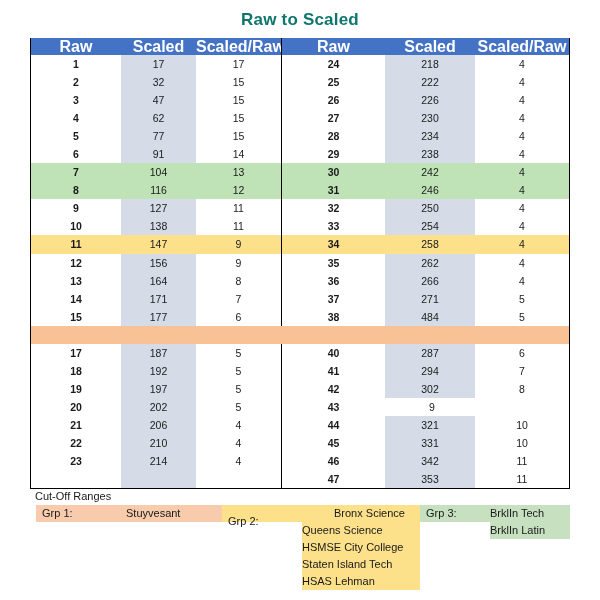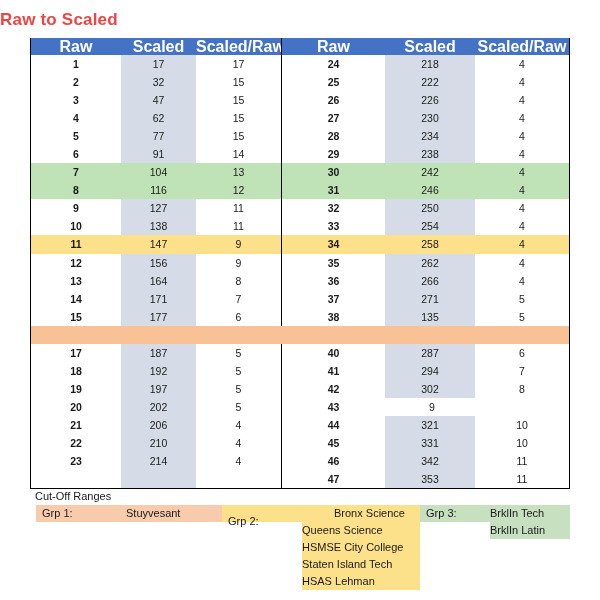--- a/index.html
+++ b/index.html
@@ -10,23 +10,24 @@
   body {
     width: 600px;
     height: 600px;
     font-family: "Liberation Sans", sans-serif;
     color: #1a1a1a;
     position: relative;
     overflow: hidden;
   }
 
   #page-title {
+    text-align: center;
     font-size: 17px;
     font-weight: bold;
-    color: #ef4444;
+    color: #0f766e;
     letter-spacing: 0.2px;
     padding-top: 8px;
     height: 24px;
     line-height: 24px;
   }
 
   
   .tables-wrap {
     position: absolute;
     left: 30px;
@@ -268,21 +269,21 @@
         <div class="cell c-raw2 raw">37</div>
         <div class="cell c-scl2 shaded">271</div>
         <div class="cell c-ratio2">5</div>
       </div>
       <div class="body-row ">
         <div class="cell c-raw raw">15</div>
         <div class="cell c-scl shaded">177</div>
         <div class="cell c-ratio">6</div>
         <div class="divider"></div>
         <div class="cell c-raw2 raw">38</div>
-        <div class="cell c-scl2 shaded">135</div>
+        <div class="cell c-scl2 shaded">484</div>
         <div class="cell c-ratio2">5</div>
       </div>
       <div class="body-row hl-orange">
         <div class="cell c-raw raw">16</div>
         <div class="cell c-scl shaded">182</div>
         <div class="cell c-ratio">5</div>
         <div class="divider"></div>
         <div class="cell c-raw2 raw">39</div>
         <div class="cell c-scl2 shaded">281</div>
         <div class="cell c-ratio2">5</div>

